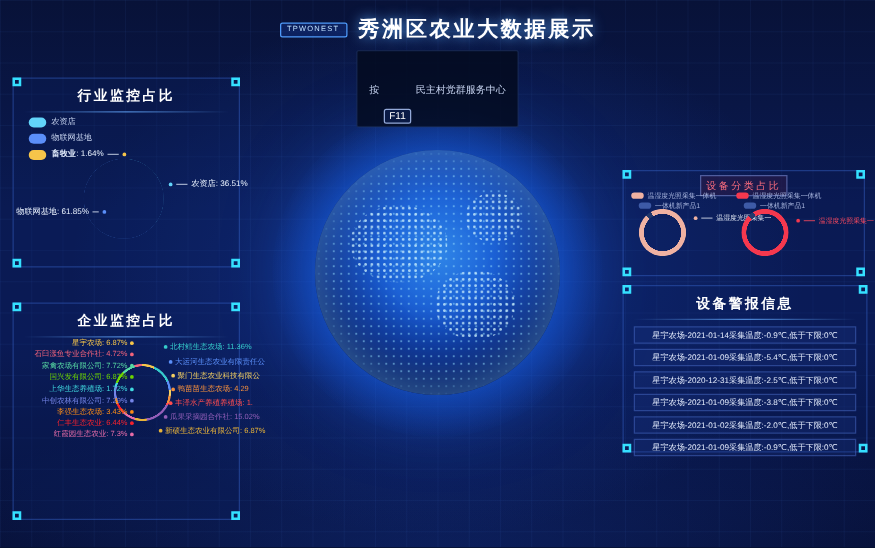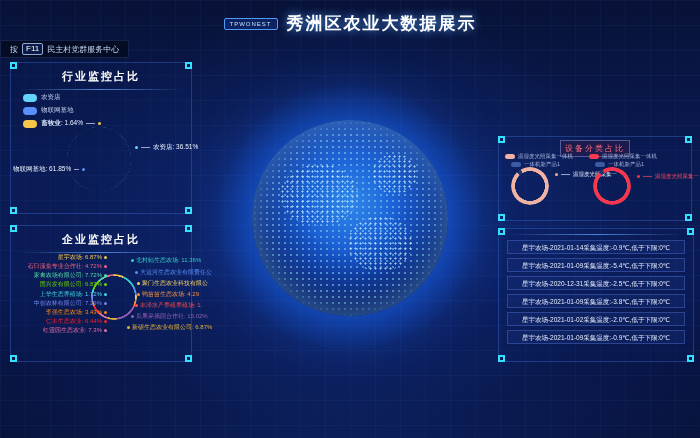--- a/index.html
+++ b/index.html
@@ -7,31 +7,31 @@
   .stage{position:relative;width:700px;height:438px;overflow:hidden;
     background:
       radial-gradient(ellipse 420px 300px at 50% 50%, rgba(30,80,200,.38), rgba(10,26,88,0) 70%),
       radial-gradient(ellipse 600px 220px at 50% 104%, rgba(25,70,190,.30), rgba(0,0,0,0) 70%),
       linear-gradient(180deg,#081238 0%, #0a1a52 38%, #0a1a55 62%, #071036 100%);}
   .stage::before{content:"";position:absolute;inset:0;pointer-events:none;
     background-image:linear-gradient(rgba(90,150,255,.055) 1px,transparent 1px),
                      linear-gradient(90deg,rgba(90,150,255,.055) 1px,transparent 1px);
     background-size:25px 25px;}
   
-  .header{position:absolute;top:12px;left:0;right:0;text-align:left;z-index:5;}
+  .header{position:absolute;top:12px;left:0;right:0;text-align:center;z-index:5;}
   .title-row{display:flex;justify-content:center;align-items:center;gap:9px;}
   .logo{font-size:6px;color:#bfe0ff;border:1px solid #4f9bfa;border-radius:2px;
     padding:2px 5px;letter-spacing:1px;background:rgba(20,60,160,.35);}
   h1.title{margin:0;font-size:17px;font-weight:bold;color:#fff;letter-spacing:2px;
     text-shadow:0 0 10px rgba(90,170,255,.9);}
   .hint{display:inline-flex;align-items:center;gap:4px;margin-top:5px;
     background:rgba(4,10,30,.85);border-radius:2px;padding:2px 9px;
     font-size:8px;color:#c9d6f2;border:1px solid rgba(70,110,200,.25);}
   .key{border:1px solid #93a9d8;border-radius:2px;padding:0 3px;font-size:8px;
-    background:#0a1a45;color:#fff;line-height:10px;}
+    background:#0a1a45;color:#fff;line-height:10px;margin-top:44px;}
   
   .panel{position:absolute;background:rgba(12,32,96,.28);
     border:1px solid rgba(62,112,220,.38);z-index:4;}
   .panel i.c{position:absolute;width:7px;height:7px;border:2px solid #35e0ff;}
   .c.tl{left:-1px;top:-1px;border-right:none;border-bottom:none;}
   .c.tr{right:-1px;top:-1px;border-left:none;border-bottom:none;}
   .c.bl{left:-1px;bottom:-1px;border-right:none;border-top:none;}
   .c.br{right:-1px;bottom:-1px;border-left:none;border-top:none;}
   h2.pt{margin:0;padding-top:6px;text-align:center;font-size:11px;font-weight:bold;
     color:#fff;letter-spacing:2px;}
@@ -142,21 +142,21 @@
         <span class="ln"></span>
         <span>农资店: 36.51%</span>
     </div>
     <div class="co" style="left:2px;top:102px;width:72px;justify-content:flex-end">
       <span>物联网基地: 61.85%</span>
         <span class="ln"></span>
         <span class="dot" style="background:#5b8ff9"></span>
     </div>
   </section>
 
-  <section class="panel" style="left:10px;top:225px;width:182px;height:137px">
+  <section class="panel" style="left:10px;top:242px;width:182px;height:174px">
     <i class="c tl"></i>
       <i class="c tr"></i>
     <i class="c bl"></i>
       <i class="c br"></i>
     <h2 class="pt">企业监控占比</h2>
     <div class="pt-line"></div>
     <div class="donut d2" style="left: 80px; top: 48px; width: 46px; height: 46px; background: conic-gradient(rgb(246, 197, 74) 0%, rgb(246, 197, 74) 6.87%, rgb(54, 203, 203) 6.87%, rgb(54, 203, 203) 18.23%, rgb(91, 143, 249) 18.23%, rgb(91, 143, 249) 23.38%, rgb(245, 208, 98) 23.38%, rgb(245, 208, 98) 26.81%, rgb(246, 144, 61) 26.81%, rgb(246, 144, 61) 31.1%, rgb(255, 77, 79) 31.1%, rgb(255, 77, 79) 32.62%, rgb(148, 95, 185) 32.62%, rgb(148, 95, 185) 47.64%, rgb(232, 179, 57) 47.64%, rgb(232, 179, 57) 54.51%, rgb(232, 108, 168) 54.51%, rgb(232, 108, 168) 61.81%, rgb(245, 34, 45) 61.81%, rgb(245, 34, 45) 68.25%, rgb(250, 140, 22) 68.25%, rgb(250, 140, 22) 71.68%, rgb(117, 133, 232) 71.68%, rgb(117, 133, 232) 78.97%, rgb(64, 217, 224) 78.97%, rgb(64, 217, 224) 80.69%, rgb(109, 212, 0) 80.69%, rgb(109, 212, 0) 87.56%, rgb(87, 217, 163) 87.56%, rgb(87, 217, 163) 95.28%, rgb(242, 99, 123) 95.28%, rgb(242, 99, 123) 100%);"></div>
 
     <div class="lab r-align" style="left:2px;top:27px;color:#f6c54a">
         <span>星宇农场: 6.87%</span>
@@ -262,20 +262,21 @@
         <span class="ln"></span>
         <span>温湿度光照采集一</span>
     </div>
   </section>
 
   <section class="panel" style="left:498px;top:228px;width:196px;height:134px">
     <i class="c tl"></i>
       <i class="c tr"></i>
     <i class="c bl"></i>
       <i class="c br"></i>
+    <h2 class="pt">设备警报信息</h2>
     <div class="pt-line" style="margin-bottom:5px"></div>
     <div class="alarm-row">星宇农场-2021-01-14采集温度:-0.9℃,低于下限:0℃</div>
     <div class="alarm-row">星宇农场-2021-01-09采集温度:-5.4℃,低于下限:0℃</div>
     <div class="alarm-row">星宇农场-2020-12-31采集温度:-2.5℃,低于下限:0℃</div>
     <div class="alarm-row">星宇农场-2021-01-09采集温度:-3.8℃,低于下限:0℃</div>
     <div class="alarm-row">星宇农场-2021-01-02采集温度:-2.0℃,低于下限:0℃</div>
     <div class="alarm-row">星宇农场-2021-01-09采集温度:-0.9℃,低于下限:0℃</div>
   </section>
 
 </div>

